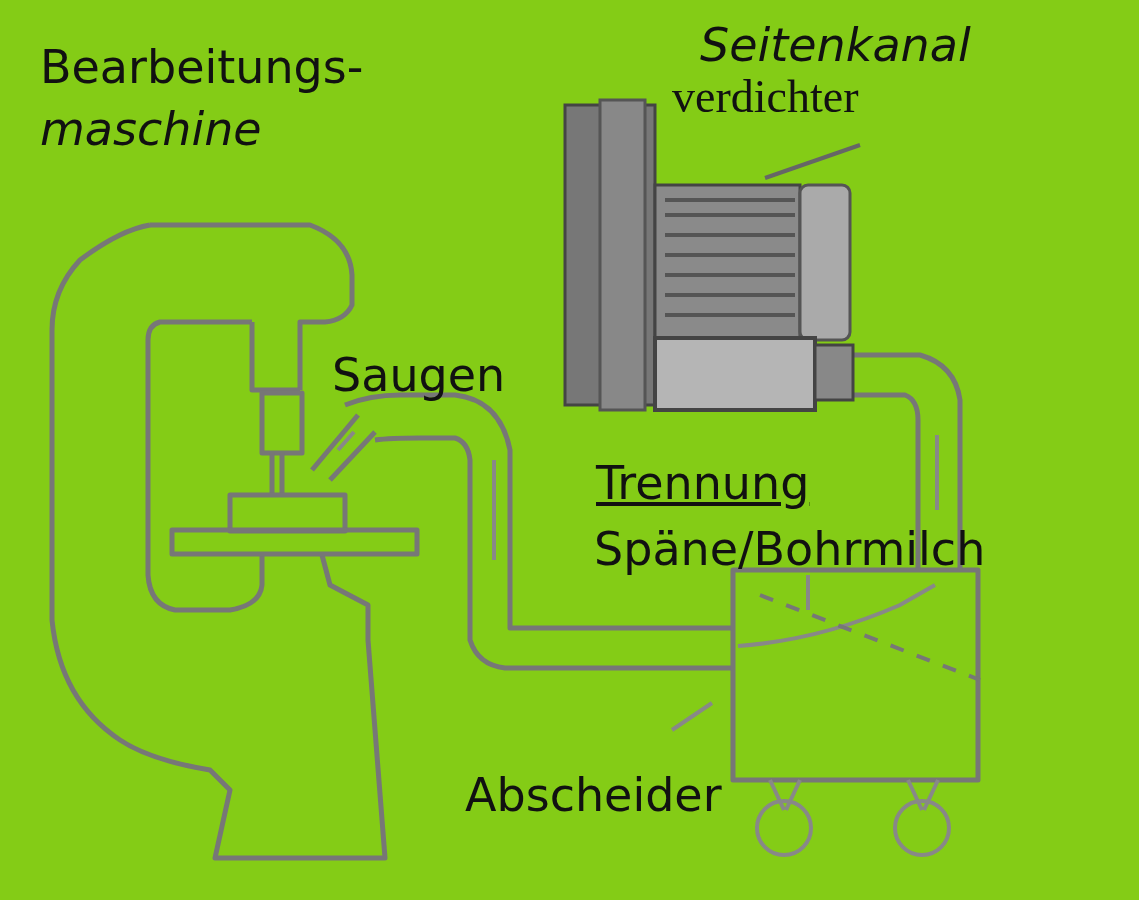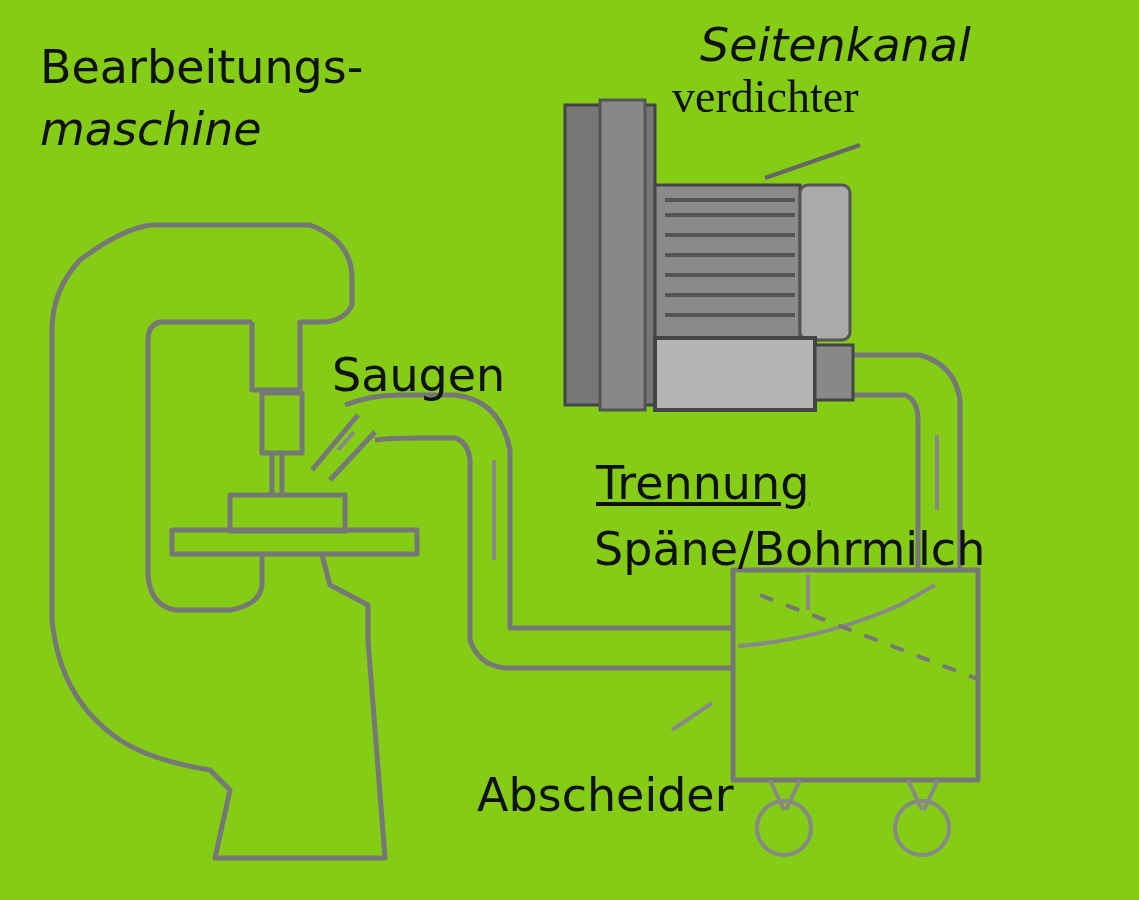--- a/index.html
+++ b/index.html
@@ -87,14 +87,14 @@
   <div class="lbl" style="left:40px; top:102px;font-style:italic;">maschine</div>
 
   <div class="lbl" style="left:700px; top:18px;font-style:italic;">Seitenkanal</div>
   <div class="lbl" style="left:672px; top:70px;font-family:Liberation Serif, serif;">verdichter</div>
 
   <div class="lbl" style="left:332px; top:348px;">Saugen</div>
 
   <div class="lbl" style="left:596px; top:456px;text-decoration:underline;">Trennung</div>
   <div class="lbl" style="left:594px; top:522px;">Späne/Bohrmilch</div>
 
-  <div class="lbl" style="left:477px; top:768px;text-align:right;">Abscheider</div>
+  <div class="lbl" style="left:465px; top:768px;text-align:right;">Abscheider</div>
 </div>
 
 </body></html>

